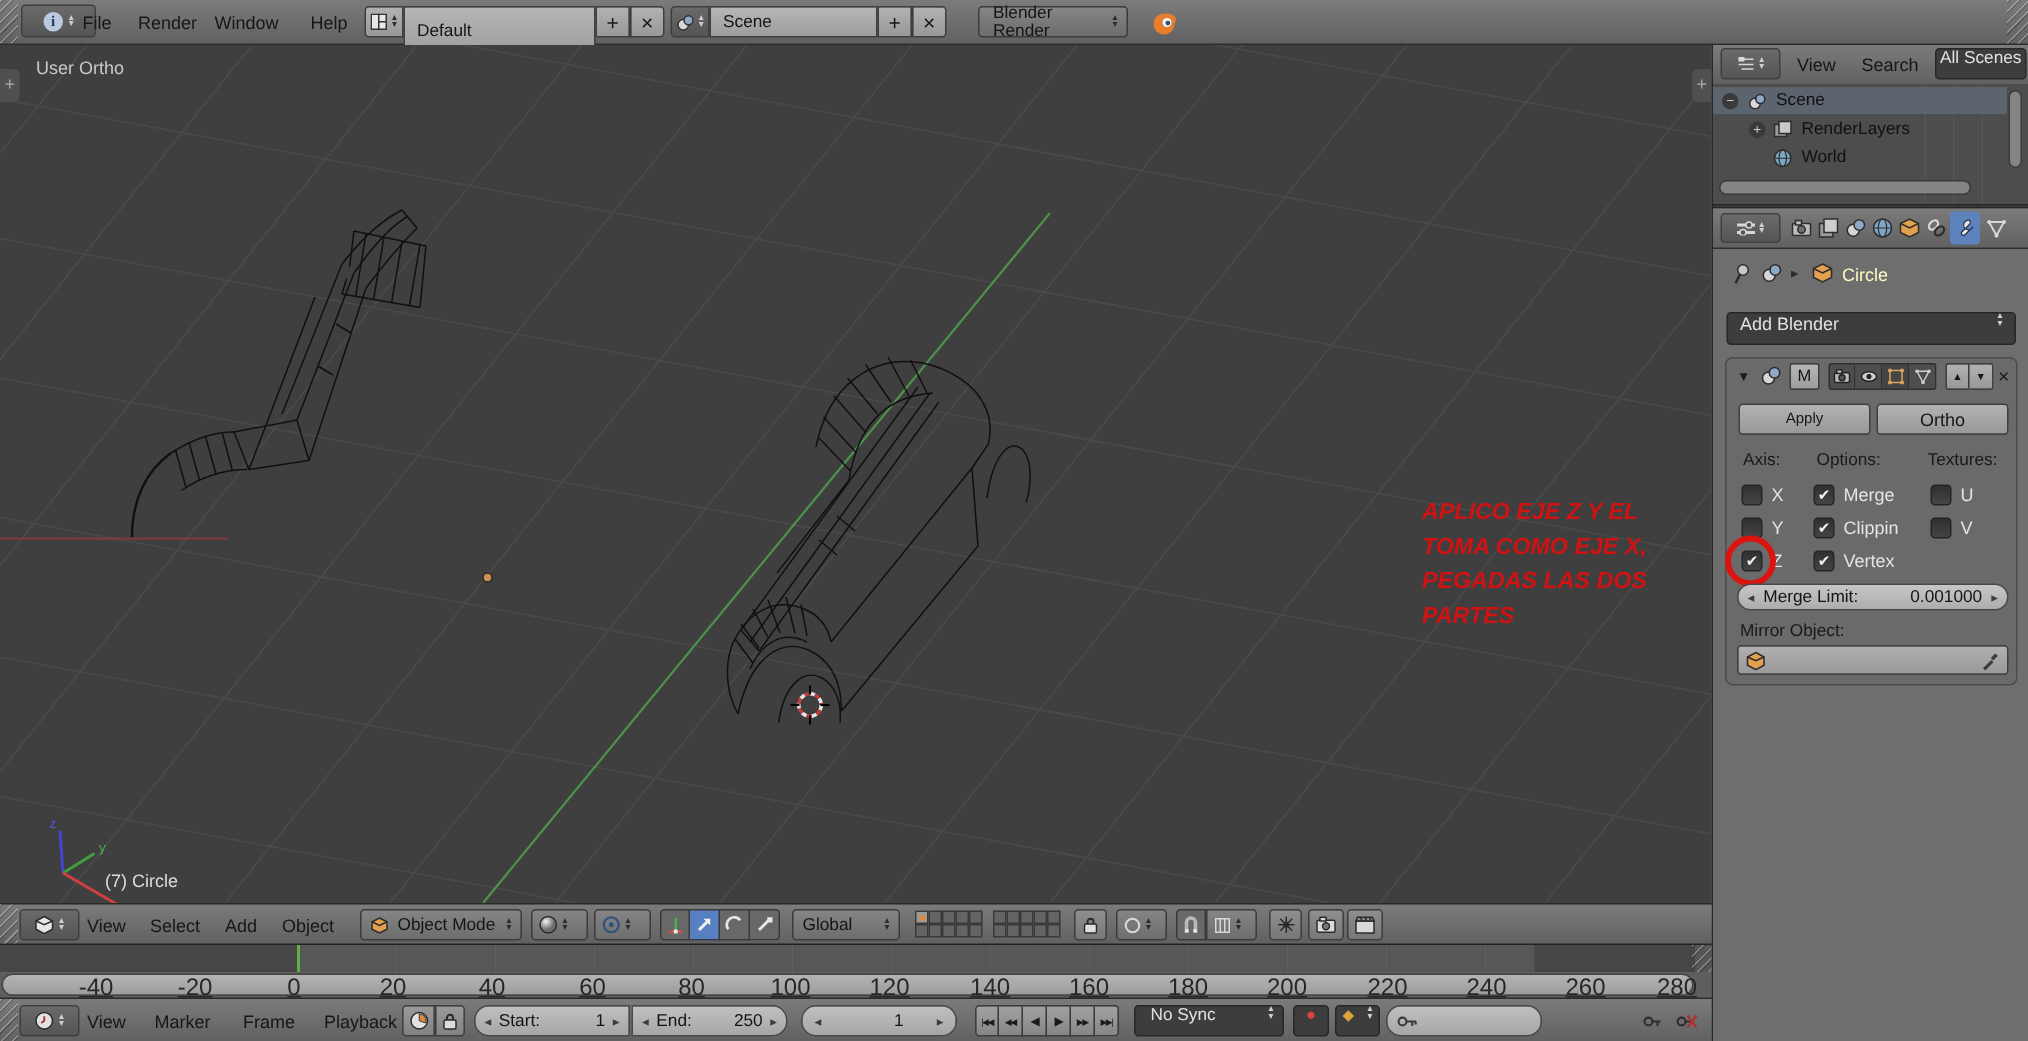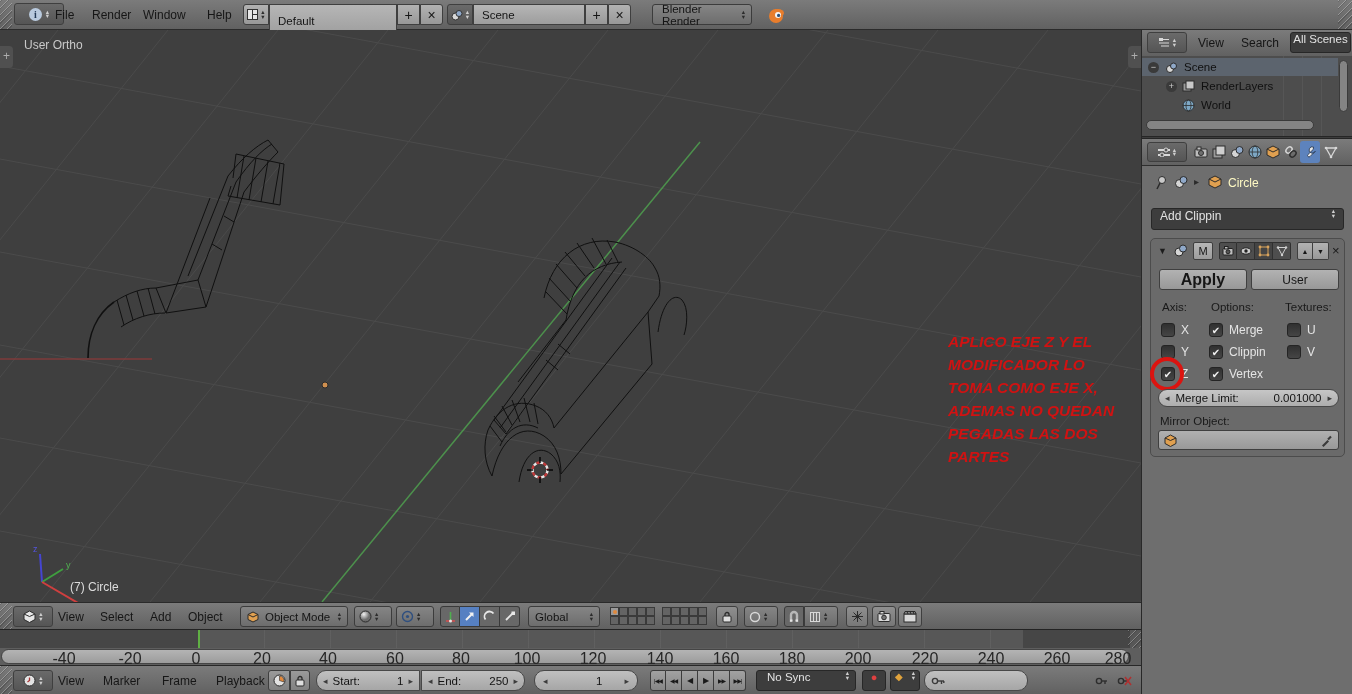--- a/index.html
+++ b/index.html
@@ -237,23 +237,21 @@
   </svg>
 
   <span class="abs" style="left:24px;top:8px;font-size:12px;color:#c9c9c9;">User Ortho</span>
   <div class="abs" style="left:0;top:16px;width:13px;height:22px;background:#505050;border-radius:0 4px 4px 0;color:#adadad;font-size:12px;text-align:center;line-height:21px;">
     <span>+</span></div>
   <div class="abs" style="left:1128px;top:16px;width:13px;height:22px;background:#505050;border-radius:4px 0 0 4px;color:#adadad;font-size:12px;text-align:center;line-height:21px;">
     <span>+</span></div>
 
   <div class="abs annot" style="left:948px;top:300px;width:195px;">
     <span style="display:block">APLICO EJE Z Y EL</span>
-    <span style="display:block">MODIFICADOR LO</span>
     <span style="display:block">TOMA COMO EJE X,</span>
-    <span style="display:block">ADEMAS NO QUEDAN</span>
     <span style="display:block">PEGADAS LAS DOS</span>
     <span style="display:block">PARTES</span>
   </div>
 
   <span class="abs" style="left:70px;top:550px;font-size:12px;color:#dcdcdc;">(7) Circle</span>
 </div>
 
 <div class="abs" style="left:1141px;top:30px;width:211px;height:664px;background:#6e6e6e;border-left:1px solid #282828;box-sizing:border-box;">
 
   <div class="abs hdr" style="left:0;top:0;width:210px;height:26px;border-bottom:1px solid #2e2e2e;">
@@ -405,21 +403,21 @@
     <span class="abs" style="left:52px;top:11px;font-size:10px;color:#2b2b2b;">▸</span>
     <span class="abs ico" style="left:66px;top:10px;">
       <svg width="14" height="14">
           <polygon points="7,1 13,4 13,10 7,13 1,10 1,4" fill="#e0a050" stroke="#2b2b2b"></polygon>
           <polyline points="1,4 7,7 13,4 M7,7 7,13" fill="none" stroke="#2b2b2b"></polyline>
         </svg>
     </span>
     <span class="abs" style="left:86px;top:11px;font-size:12px;color:#fef9c3;">Circle</span>
 
     <div class="abs dbtn" style="left:9px;top:43px;width:193px;height:22px;padding:0 8px;justify-content:space-between;font-size:12px;">
-      <span>Add Clippin</span>
+      <span>Add Blender</span>
       <span class="ud lt">
           <span>▴</span>
           <span>▾</span>
         </span>
     </div>
 
     <div class="abs" style="left:8px;top:73px;width:195px;height:219px;background:#6a6a6a;border:1px solid #4c4c4c;border-radius:5px;box-sizing:border-box;">
 
       <span class="abs" style="left:7px;top:7px;font-size:9px;color:#1c1c1c;">▼</span>
       <span class="abs ico" style="left:22px;top:4px;">
@@ -462,25 +460,25 @@
               <circle cx="6" cy="10" r="1.2" fill="#cfcfcf"></circle>
             </svg>
         </span>
       </div>
       <div class="abs" style="left:146px;top:3px;display:flex;">
         <span class="lbtn" style="width:16px;height:18px;border-radius:2px 0 0 2px;font-size:7px;">▲</span>
         <span class="lbtn" style="width:16px;height:18px;border-left:none;border-radius:0 2px 2px 0;font-size:7px;">▼</span>
       </div>
       <span class="abs" style="left:181px;top:4px;font-size:13px;color:#1a1a1a;">×</span>
 
-      <div class="abs lbtn" style="left:8px;top:30px;width:88px;height:21px;border-radius:3px;font-size:16px;font-weight:bold;">
+      <div class="abs lbtn" style="left:8px;top:30px;width:88px;height:21px;border-radius:3px;font-size:10px;">
         <span>Apply</span>
       </div>
       <div class="abs lbtn" style="left:100px;top:30px;width:88px;height:21px;border-radius:3px;font-size:12px;">
-        <span>User</span>
+        <span>Ortho</span>
       </div>
 
       <span class="abs plab" style="left:11px;top:62px;">Axis:</span>
       <span class="abs plab" style="left:60px;top:62px;">Options:</span>
       <span class="abs plab" style="left:134px;top:62px;">Textures:</span>
 
       <span class="abs cb" style="left:10px;top:84px;"></span>
       <span class="abs wlab" style="left:30px;top:84px;">X</span>
       <span class="abs cb" style="left:10px;top:106px;"></span>
       <span class="abs wlab" style="left:30px;top:106px;">Y</span>

